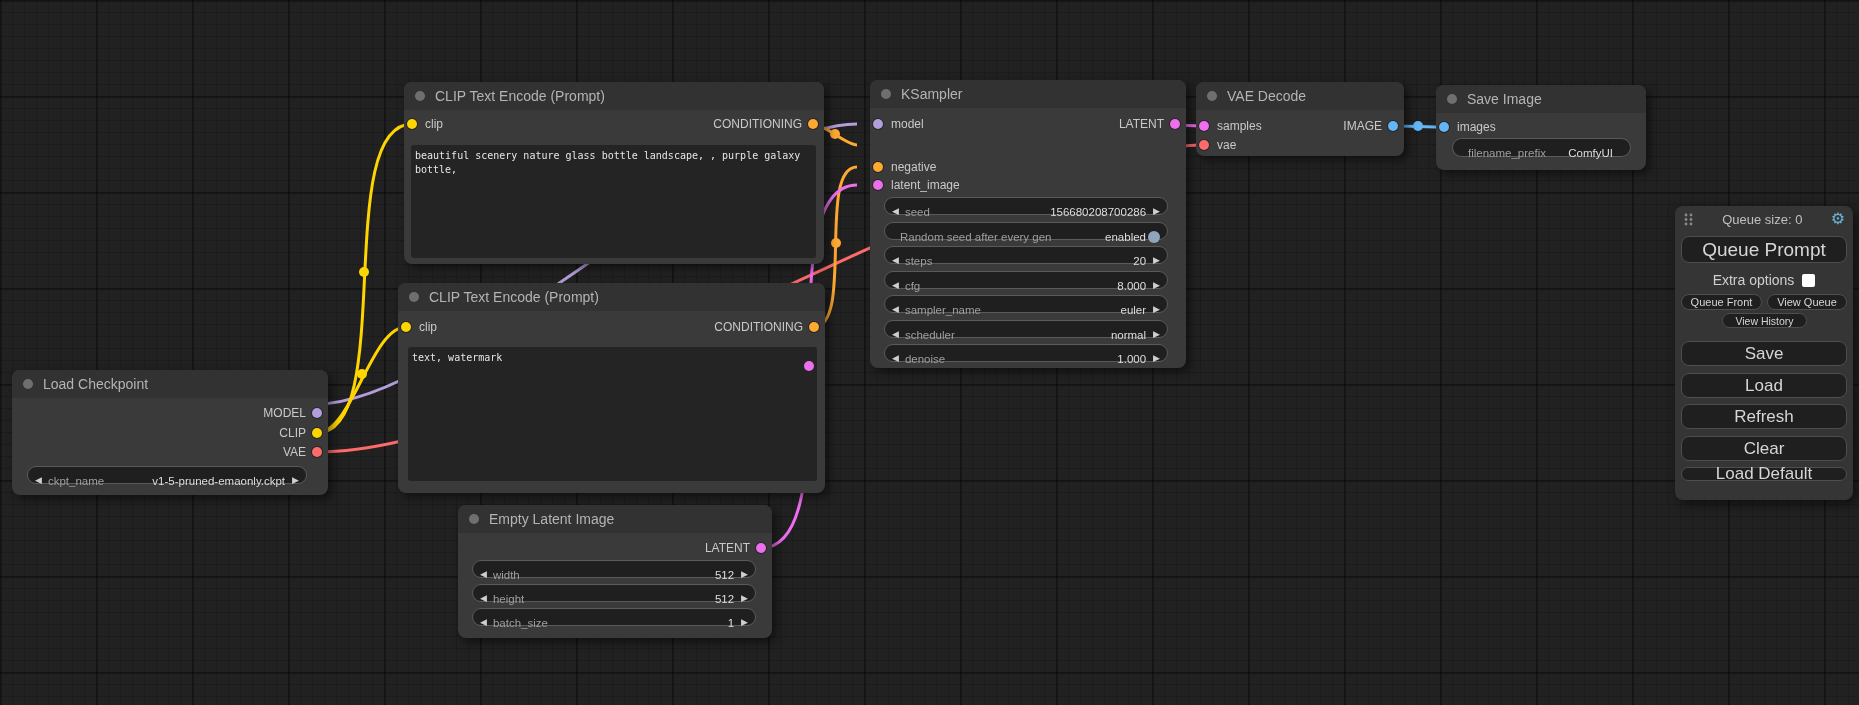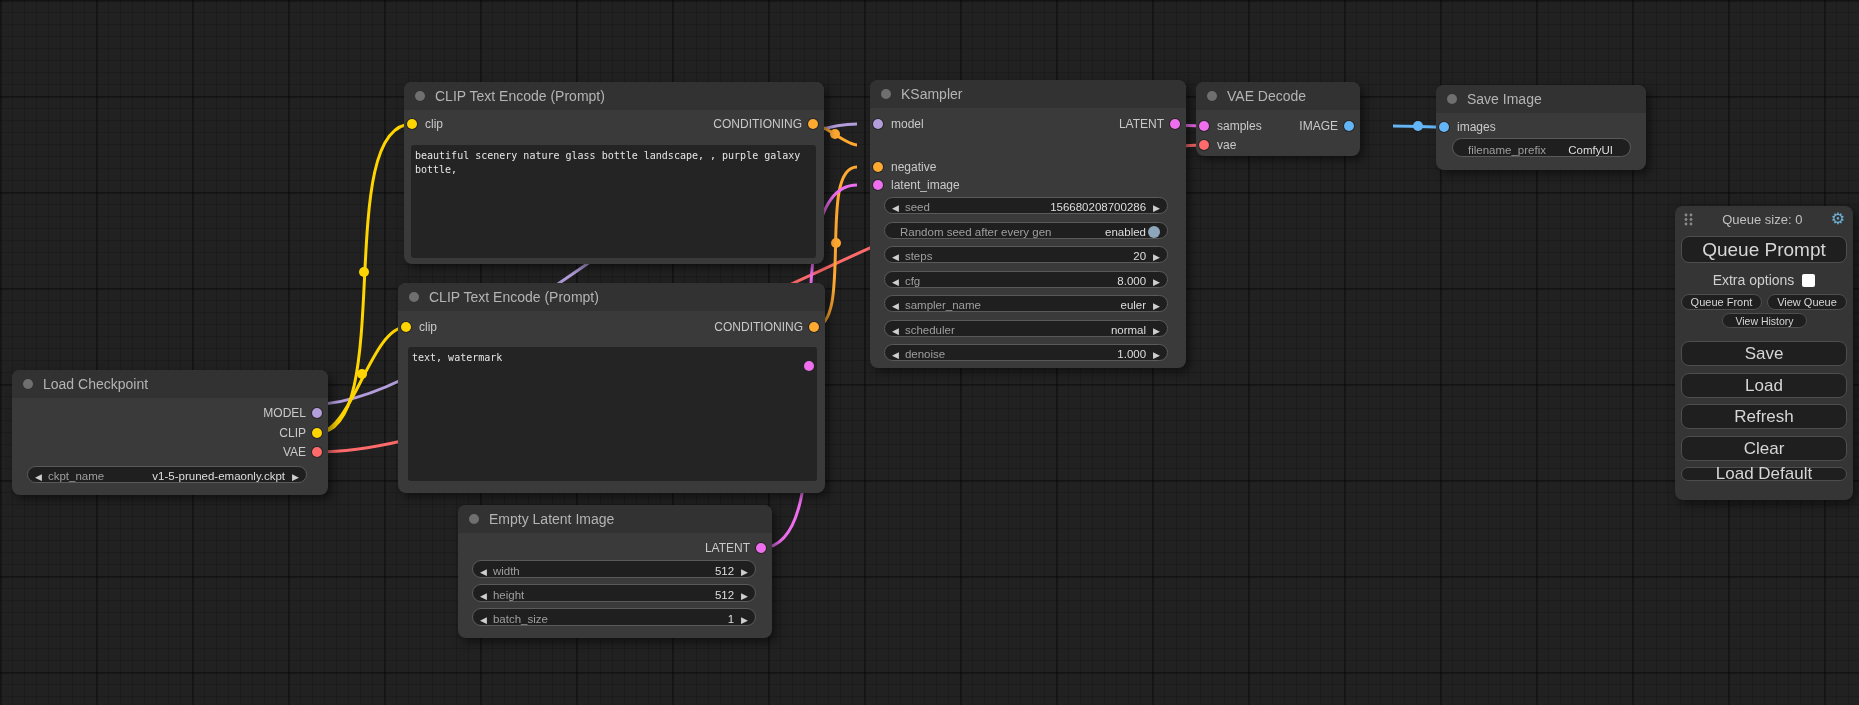--- a/index.html
+++ b/index.html
@@ -27,21 +27,21 @@
   .ttext{font-size:14px;color:#b4b4b4;white-space:nowrap;}
   .slot{position:absolute;height:18px;left:0;right:0;}
   .sdot{position:absolute;width:10px;height:10px;border-radius:50%;top:50%;transform:translateY(-50%);box-shadow:0 0 0 1px rgba(0,0,0,.35);}
   .slot.in .sdot{left:3px;}
   .slot.out .sdot{right:6px;}
   .slbl{position:absolute;top:50%;transform:translateY(-50%);font-size:12px;color:#c9c9c9;white-space:nowrap;}
   .slot.in .slbl{left:21px;}
   .slot.out .slbl{right:22px;}
   .widget{
     position:absolute;background:#1f1f1f;border:1px solid #5a5a5a;border-radius:10px;
-    display:flex;align-items:flex-end;box-sizing:border-box;padding:0 7px;
+    display:flex;align-items:flex-start;box-sizing:border-box;padding:8px 7px;
     font-size:11.5px;color:#aaa;
   }
   .warrow{color:#cfcfcf;font-size:9px;flex:none;}
   .wlabel{margin-left:6px;white-space:nowrap;color:#9f9f9f;}
   .wvalue{margin-left:auto;margin-right:7px;color:#dedede;white-space:nowrap;}
   .wvalue.noarrow{margin-right:2px;}
   .toggle{width:12px;height:12px;border-radius:50%;background:#8da6bc;flex:none;}
   .prompt{
     position:absolute;background:#242424;border:none;border-radius:3px;resize:none;
     font-family:"DejaVu Sans Mono",monospace;font-size:10px;line-height:14px;color:#e6e6e6;
@@ -241,21 +241,21 @@
       <span class="warrow">▶</span>
     </div>
     <div class="widget" style="left:14px;top:103px;width:284px;height:18px;">
       <span class="warrow">◀</span>
       <span class="wlabel">batch_size</span>
       <span class="wvalue">1</span>
       <span class="warrow">▶</span>
     </div>
   </div>
 
-  <div class="node" style="left:1196px;top:82px;width:164px;height:74px;">
+  <div class="node" style="left:1196px;top:82px;width:208px;height:74px;">
     <div class="ntitle">
       <span class="tdot"></span>
       <span class="ttext">VAE Decode</span>
     </div>
     <div class="slot in" style="top:35px;padding-left:48px;">
         <span class="sdot" style="background:#EE6EEE;"></span>
         <span class="slbl">samples</span>
       </div>
     <div class="slot in" style="top:54px;">
         <span class="sdot" style="background:#FF6B6B;"></span>

